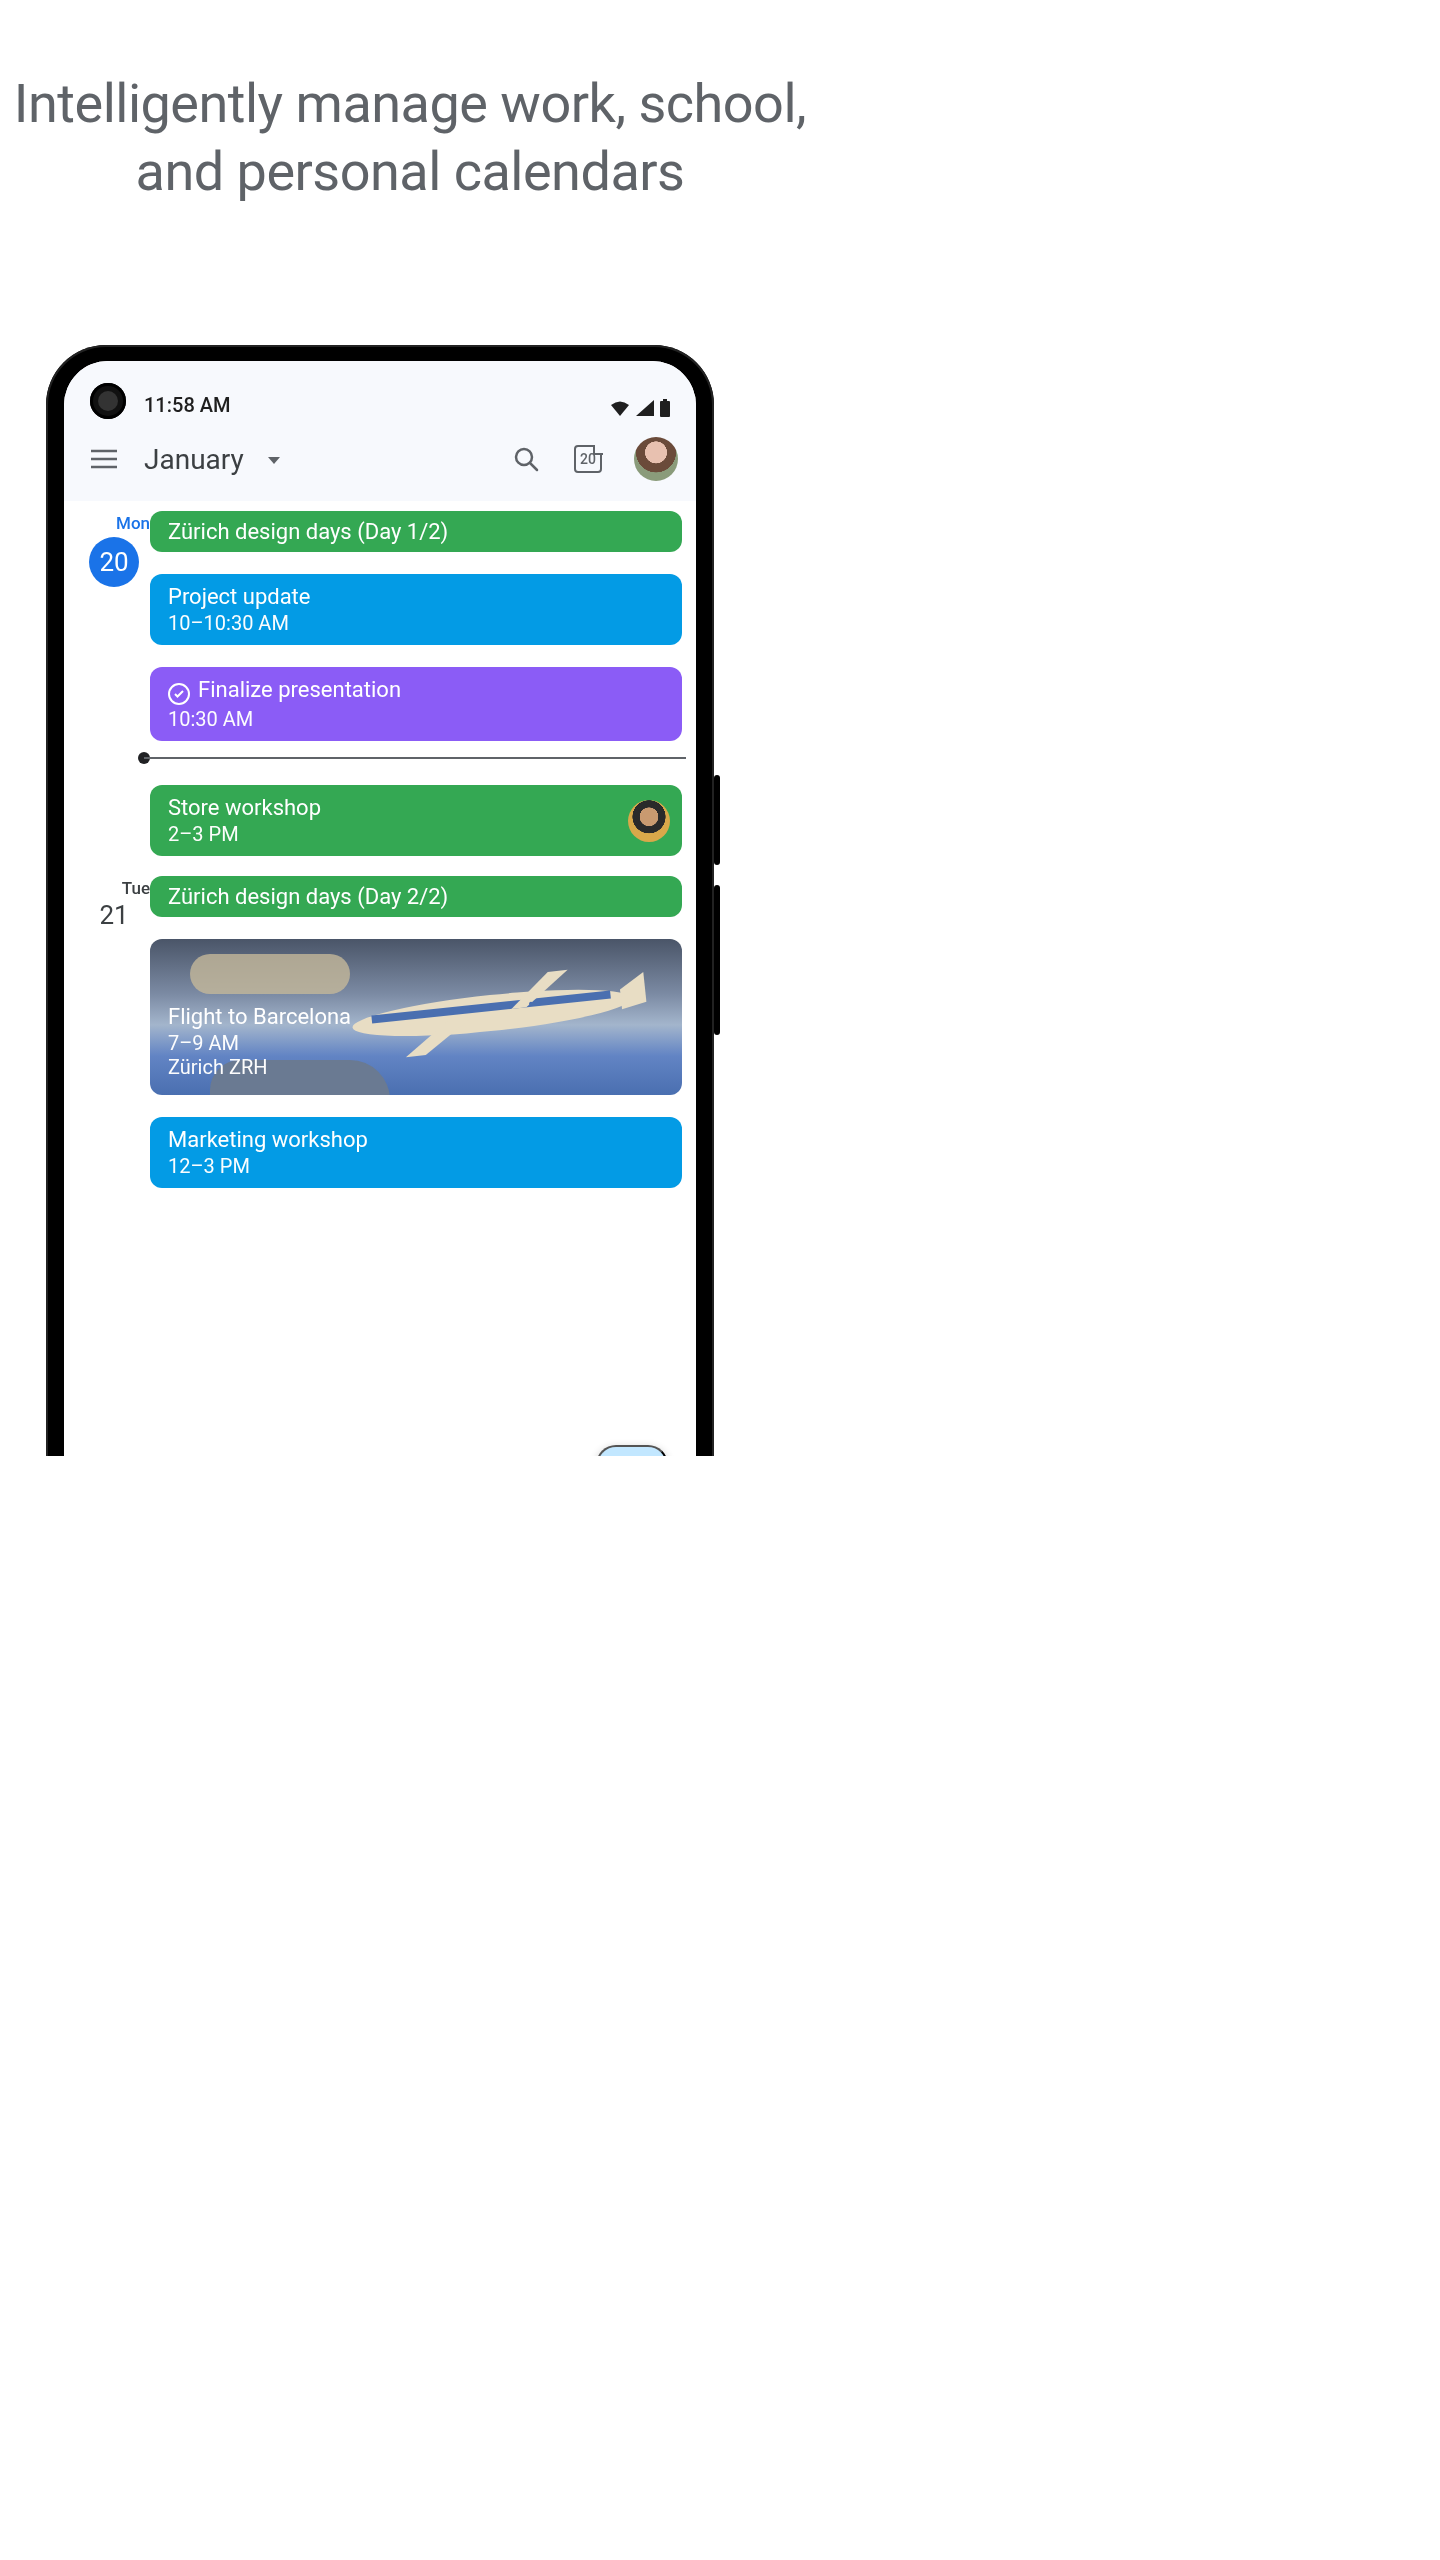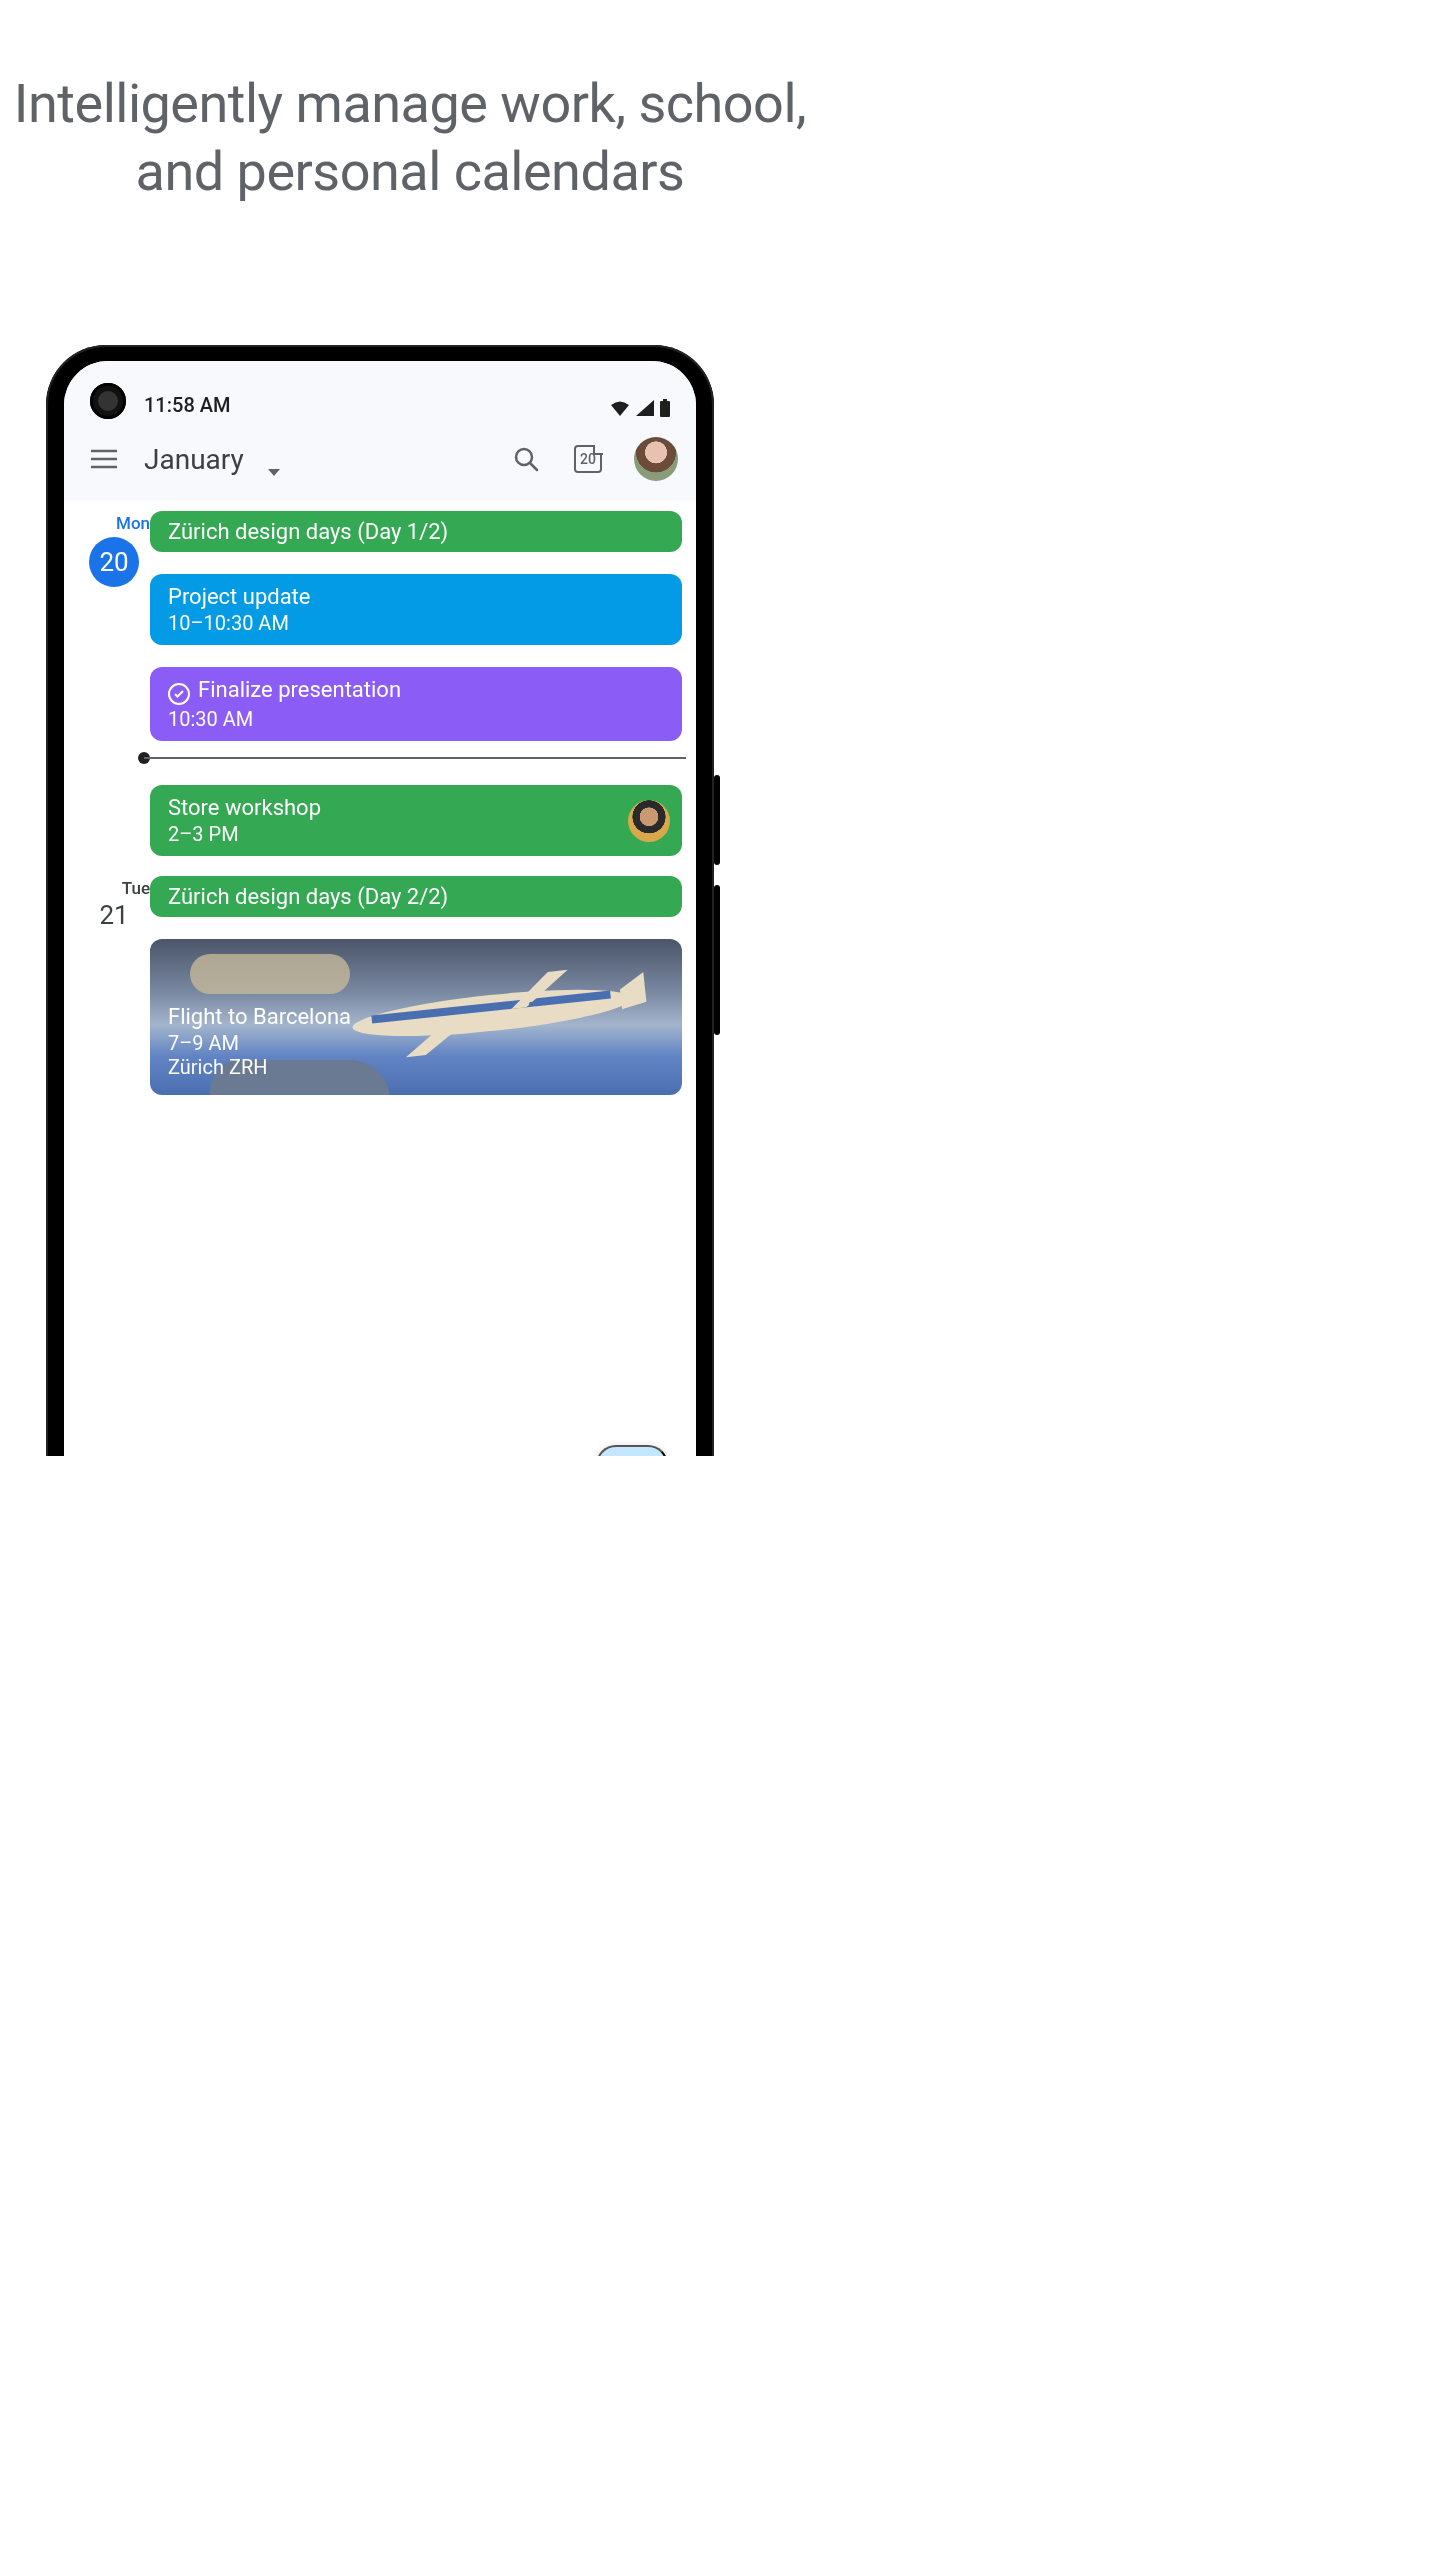--- a/index.html
+++ b/index.html
@@ -19,21 +19,21 @@
     overflow: hidden; position: relative;
   }
   .camera { position: absolute; top: 38px; left: 44px; width: 36px; height: 36px; background: #111; border-radius: 50%; z-index: 20; box-shadow:0 0 0 3px #000 inset;}
   .camera::after{ content:''; position:absolute; inset:8px; background:#333; border-radius:50%;}
   .statusbar { height: 56px; display: flex; align-items: flex-end; padding: 0 26px 0 80px; background:#f7f9fd;}
   .statusbar .time { font-size: 20px; font-weight: 500; color: #1f1f1f; flex:1; padding-top:20px;}
   .statusbar .icons { display:flex; align-items:center; gap:6px; padding-top:20px;}
   .statusbar svg { display:block; }
   .appbar { height: 84px; display: flex; align-items: center; padding: 0 18px; gap: 18px; background:#f7f9fd;}
   .hamburger, .search-btn, .today-btn { width:44px; height:44px; display:flex; align-items:center; justify-content:center; background:none; border:none; color:#5f6368;}
-  .monthbtn { display:flex; align-items:flex-end; gap:24px; font-size:28px; color:#3c4043; background:none; border:none;}
+  .monthbtn { display:flex; align-items:center; gap:24px; font-size:28px; color:#3c4043; background:none; border:none;}
   .monthbtn .tri { width:0; height:0; border-left:6px solid transparent; border-right:6px solid transparent; border-top:7px solid #5f6368; margin-top:3px;}
   .spacer{ flex:1;}
   .today-btn .page{ width:28px; height:28px; border:2.5px solid #5f6368; border-radius:4px; display:flex; align-items:center; justify-content:center; font-size:14px; font-weight:500; color:#5f6368; position:relative;}
   .today-btn .page::before{ content:''; position:absolute; top:-2.5px; right:-2.5px; width:8px; height:8px; background:#f7f9fd; border-left:2.5px solid #5f6368; border-bottom:2.5px solid #5f6368;}
   .avatar { width:44px; height:44px; border-radius:50%; background: radial-gradient(circle at 50% 35%, #e8c1b0 0 30%, #6b4b3a 31% 55%, #8a9b7a 56% 100%); margin-left:6px;}
   .content { padding: 10px 0 0 0; height: calc(100% - 140px); overflow:hidden; position:relative;}
   .day-block { display:flex; padding: 0 14px; margin-bottom: 20px;}
   .day-col { width: 72px; text-align:center; padding-top:2px;}
   .day-col .dow { font-size:17px; font-weight:500;text-align:right;}
   .day-col .dnum { font-size:26px; font-weight:400; margin-top:2px;}
@@ -191,20 +191,24 @@
                       <circle cx="200" cy="45" r="2" fill="#4a6fb0"></circle>
                       <circle cx="220" cy="45" r="2" fill="#4a6fb0"></circle>
                       <circle cx="240" cy="45" r="2" fill="#4a6fb0"></circle>
                       <circle cx="260" cy="45" r="2" fill="#4a6fb0"></circle>
                     </svg></div>
         </div>
                 <div class="title">Flight to Barcelona</div>
                 <div class="sub">7–9 AM</div>
                 <div class="sub2">Zürich ZRH</div>
               </div>
+              <div class="evt blue">
+                <div class="title">Marketing workshop</div>
+                <div class="sub">12–3 PM</div>
+              </div>
             </div>
           </div>
         </div>
 
       <button class="fab">
         <span class="plus">+</span>
       </button>
     </div>
   </div>
 </div>

